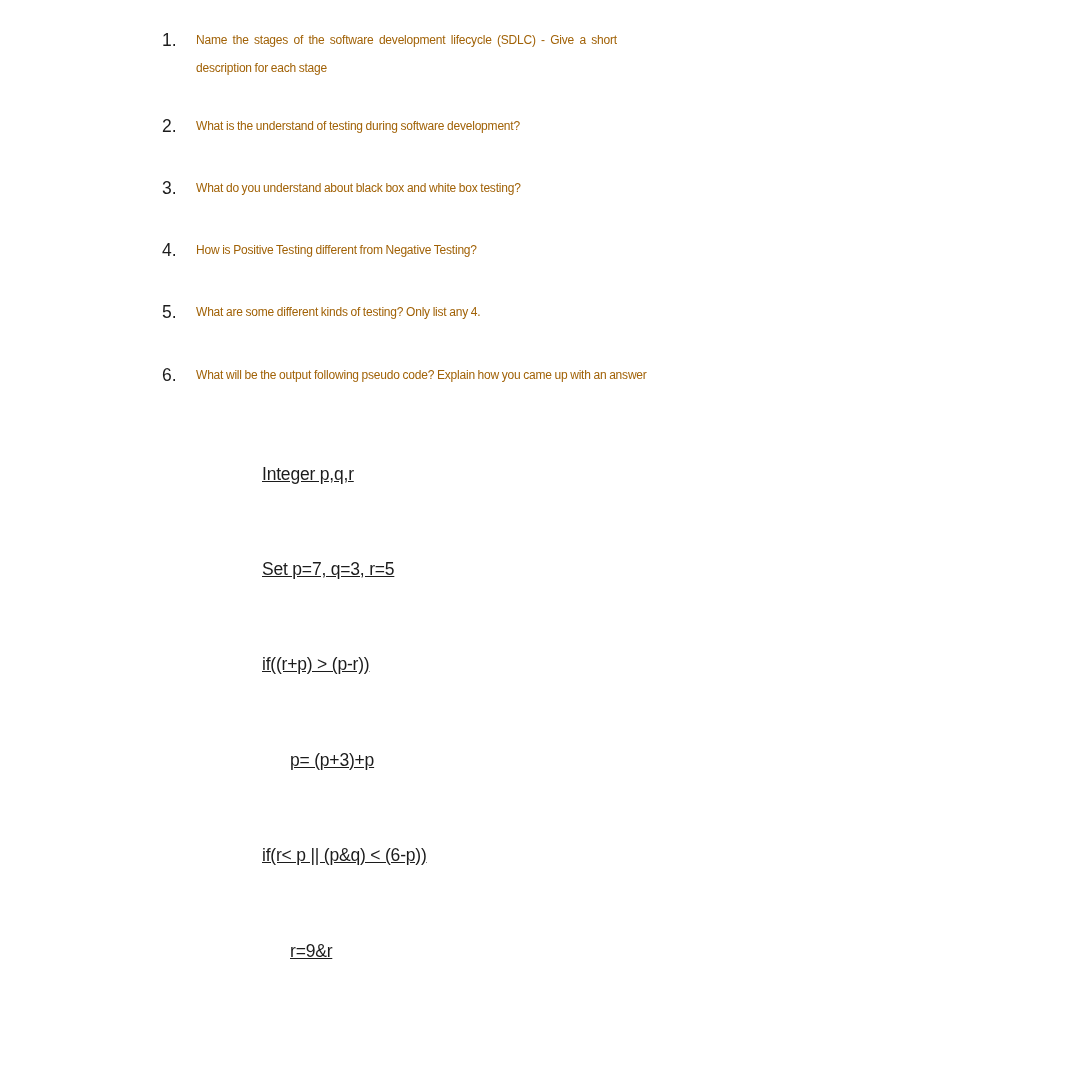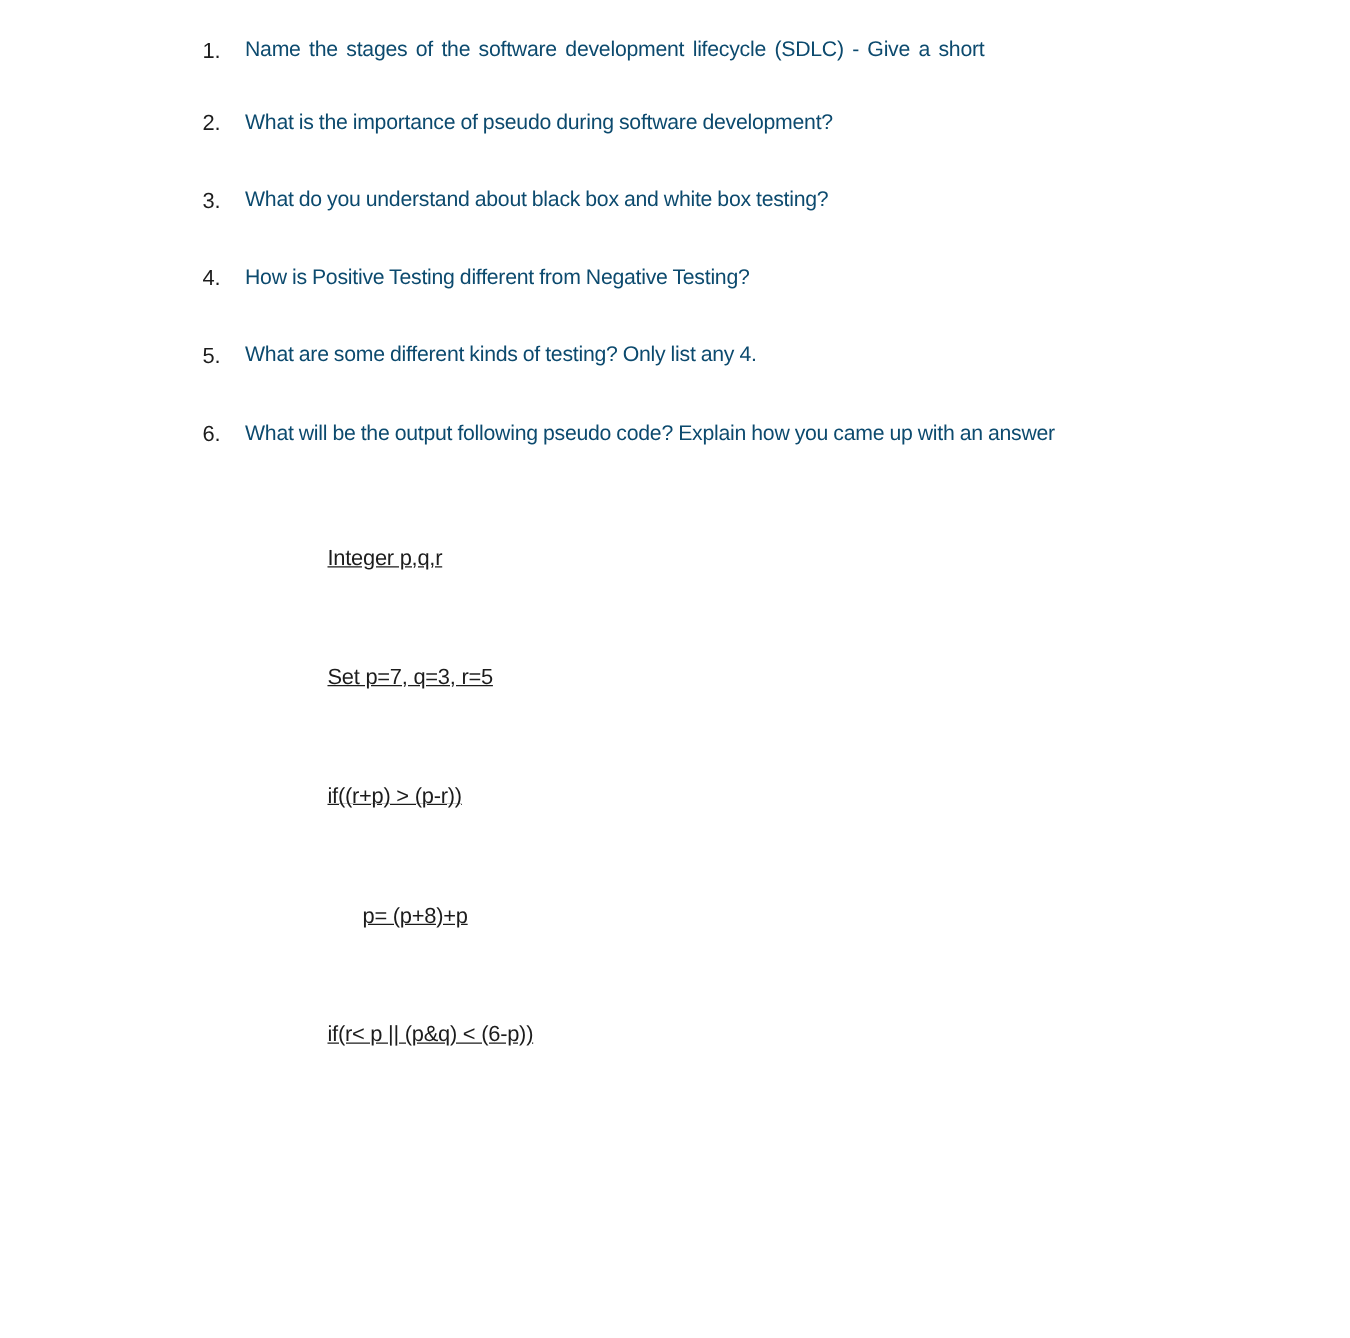--- a/index.html
+++ b/index.html
@@ -45,23 +45,23 @@
     top: 0;
     width: 26px;
     text-align: left;
     font-size: 17.5px;
     line-height: 28px;
     color: #1c1c1c;
     letter-spacing: -0.1px;
   }
 
   .q-text {
-    font-size: 17px;
+    font-size: 12px;
     line-height: 28px;
-    color: #0c4a6e;
+    color: #a16207;
     letter-spacing: -0.2px;
     word-spacing: -0.4px;
   }
 
   .q-text.justified {
     text-align: justify;
     text-align-last: left;
     word-spacing: 2.2px;
   }
 
@@ -93,26 +93,27 @@
 <body>
 
 <div class="page">
 
   <ol class="question-list" style="list-style:none;margin:0;padding:0;">
 
     <li class="question" style="margin-bottom:30px;">
       <span class="q-number">1.</span>
       <div class="q-text justified">
         <span>Name the stages of the software development lifecycle (SDLC)  -  Give a short</span>
+        <span class="wrapline2">description for each stage</span>
       </div>
     </li>
 
     <li class="question" style="margin-bottom:34px;margin-top:23px;">
       <span class="q-number">2.</span>
-      <div class="q-text">What is the importance of pseudo during software development?</div>
+      <div class="q-text">What is the understand of testing during software development?</div>
     </li>
 
     <li class="question" style="margin-bottom:34px;">
       <span class="q-number">3.</span>
       <div class="q-text">What do you understand about black box and white box testing?</div>
     </li>
 
     <li class="question" style="margin-bottom:34px;">
       <span class="q-number">4.</span>
       <div class="q-text">How is Positive Testing different from Negative Testing?</div>
@@ -124,22 +125,23 @@
     </li>
 
     <li class="question" style="margin-bottom:0;">
       <span class="q-number">6.</span>
       <div class="q-text" style="width:755px;margin-top:16px;">What will be the output following pseudo code? Explain how you came up with an answer</div>
 
       <div class="code-block">
         <span class="code-line">Integer p,q,r</span>
         <span class="code-line">Set p=7, q=3, r=5</span>
         <span class="code-line">if((r+p) &gt; (p-r))</span>
-        <span class="code-line indent-1">p= (p+8)+p</span>
+        <span class="code-line indent-1">p= (p+3)+p</span>
         <span class="code-line">if(r&lt; p || (p&amp;q) &lt; (6-p))</span>
+        <span class="code-line indent-1">r=9&amp;r</span>
         
         
         
         
       </div>
 
     </li>
 
   </ol>
 </div>

